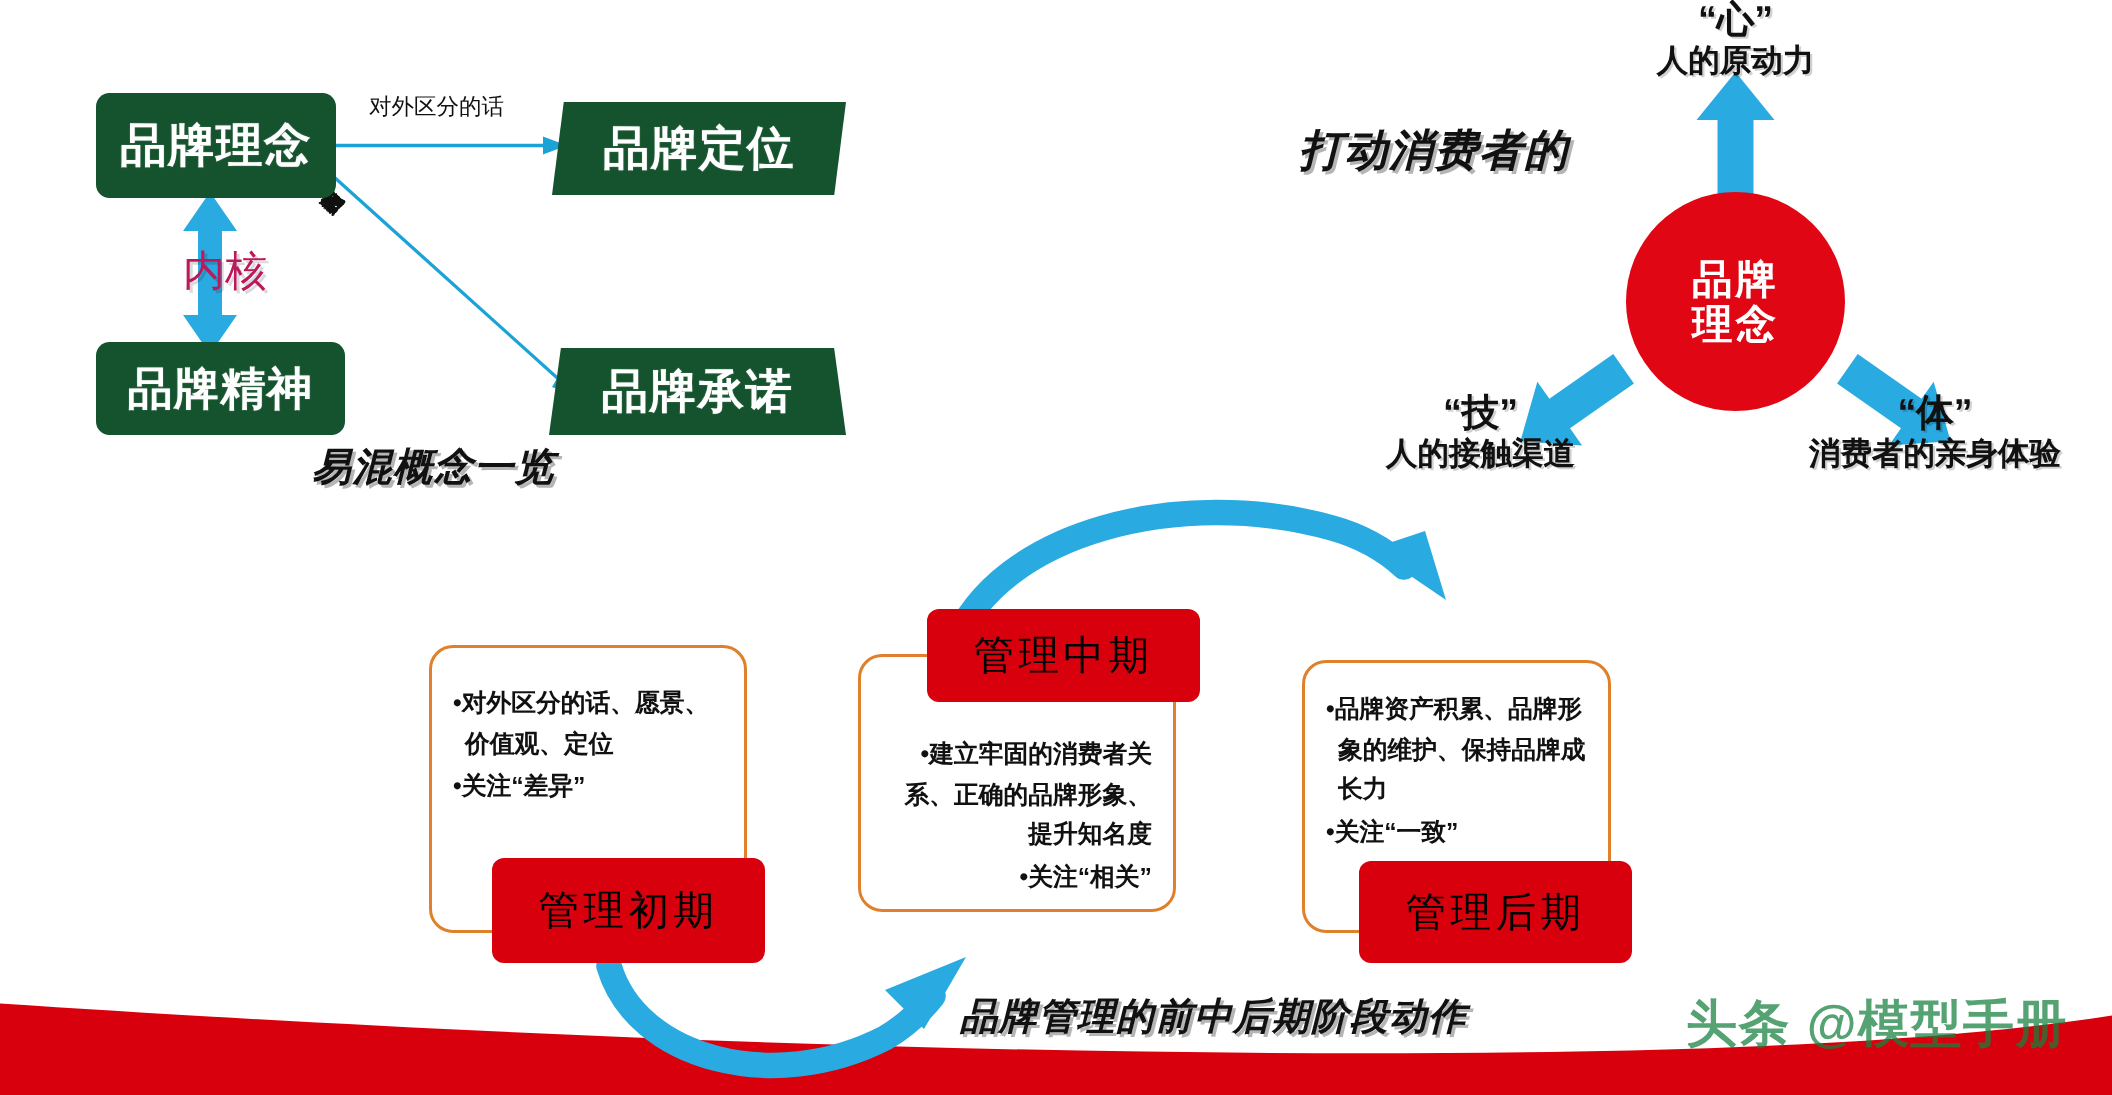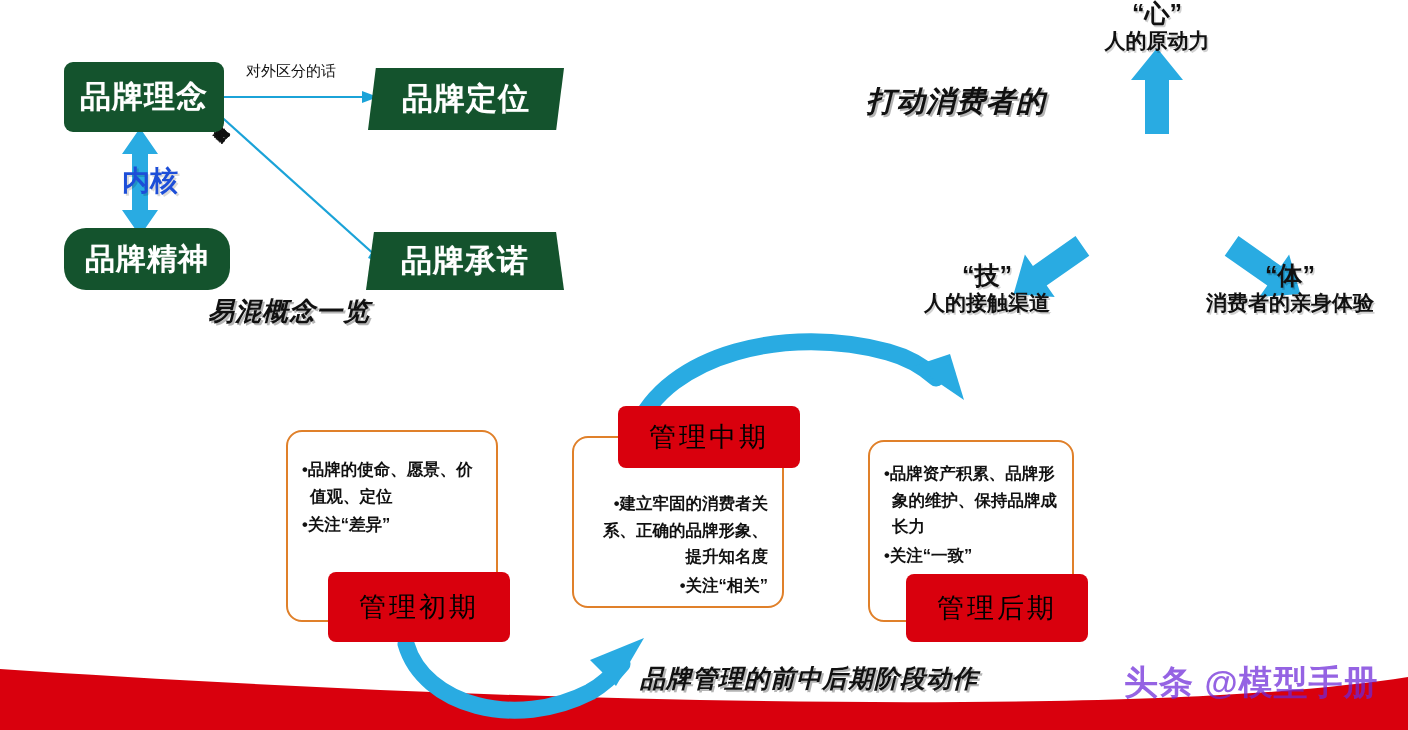--- a/index.html
+++ b/index.html
@@ -19,32 +19,32 @@
     color:#ffffff;
     font-weight:bold;
     display:flex;align-items:center;justify-content:center;
     letter-spacing:1px;
     text-shadow:0 0 1px rgba(255,255,255,.35);
   }
   .rounded{border-radius:9px;}
 
   
   #box-lixiang{left:64px;top:62px;width:160px;height:70px;font-size:31px;}
-  #box-jingshen{left:64px;top:228px;width:166px;height:62px;font-size:30px;border-radius:22px;}
+  #box-jingshen{left:64px;top:228px;width:166px;height:62px;font-size:30px;}
 
   .para-right{ 
     clip-path:polygon(4% 0%, 100% 0%, 96% 100%, 0% 100%);
   }
   .para-left{ 
     clip-path:polygon(4% 0%, 96% 0%, 100% 100%, 0% 100%);
   }
   #box-dingwei{left:368px;top:68px;width:196px;height:62px;font-size:31px;}
   #box-chengnuo{left:366px;top:232px;width:198px;height:58px;font-size:31px;}
   .neihe-label{
-    font-size:28px;font-weight:bold;color:#1d4ed8;
+    font-size:28px;font-weight:normal;color:#be185d;
     text-shadow:2px 2px 0 rgba(0,0,0,.15);
   }
   .small-label{font-size:15px;color:#111;white-space:nowrap;}
 
   
   .cap-italic{
     font-weight:bold;font-style:italic;color:#111;
     text-shadow:2px 2px 0 rgba(120,120,120,.55);
     white-space:nowrap;line-height:1.18;
   }
@@ -77,21 +77,21 @@
   .stage-tag{
     background:#d9000d;color:#000000;border-radius:8px;
     font-size:27px;letter-spacing:3px;
     display:flex;align-items:center;justify-content:center;
     font-family:"Liberation Serif","DejaVu Serif",serif;
   }
 
   
   #watermark{
     left:1124px;top:660px;font-size:34px;font-weight:bold;
-    color:#6d28d9;opacity:.72;white-space:nowrap;letter-spacing:1px;
+    color:#15803d;opacity:.72;white-space:nowrap;letter-spacing:1px;
   }
   svg{display:block;}
 </style>
 </head>
 <body>
 
 <div id="stage">
 
   <svg class="abs" style="left:0;top:655px;" width="1408" height="75" viewBox="0 0 1408 75">
     <path d="M0,14 C300,34 700,52 1050,46 C1220,43 1330,34 1408,22 L1408,75 L0,75 Z" fill="#d9000d"></path>
@@ -137,20 +137,24 @@
       <polygon points="48,-4 74,28 60,28 60,80 36,80 36,28 22,28" fill="#29abe2"></polygon>
     </g>
   </svg>
 
   <svg class="abs" style="left:1218px;top:232px;" width="96" height="76" viewBox="0 0 96 76">
     <g transform="rotate(125 48 38)">
       <polygon points="48,-4 74,28 60,28 60,80 36,80 36,28 22,28" fill="#29abe2"></polygon>
     </g>
   </svg>
 
+  <div class="abs" id="circle-brand">
+    <span>品牌</span>
+    <span>理念</span>
+  </div>
 
   <div class="abs tri-label" style="left:1042px;top:0px;width:230px;">
     <span class="q">“心”</span>
     <span class="d">人的原动力</span>
   </div>
   <div class="abs tri-label" style="left:872px;top:262px;width:230px;">
     <span class="q">“技”</span>
     <span class="d">人的接触渠道</span>
   </div>
   <div class="abs tri-label" style="left:1172px;top:262px;width:236px;">
@@ -163,21 +167,21 @@
     <polygon points="344,74 294,40 330,28" fill="#29abe2"></polygon>
   </svg>
 
   <svg class="abs" style="left:394px;top:620px;" width="270" height="112" viewBox="0 0 270 112">
     <path d="M12,24 C30,86 122,110 196,72 C210,64 220,54 228,44" stroke="#29abe2" stroke-width="17" fill="none" stroke-linecap="round"></path>
     <polygon points="250,18 222,66 196,40" fill="#29abe2"></polygon>
   </svg>
 
   <div class="abs card" style="left:286px;top:430px;width:212px;height:192px;">
     <ul style="margin:24px 14px 0 14px;">
-      <li>•品牌的使命、愿景、价值观、定位</li>
+      <li>•对外区分的话、愿景、价值观、定位</li>
       <li>•关注“差异”</li>
     </ul>
   </div>
   <div class="abs stage-tag" style="left:328px;top:572px;width:182px;height:70px;">管理初期</div>
 
   <div class="abs card" style="left:572px;top:436px;width:212px;height:172px;">
     <ul style="margin:52px 14px 0 14px;text-align:right;">
       <li>•建立牢固的消费者关系、正确的品牌形象、提升知名度</li>
       <li>•关注“相关”</li>
     </ul>

